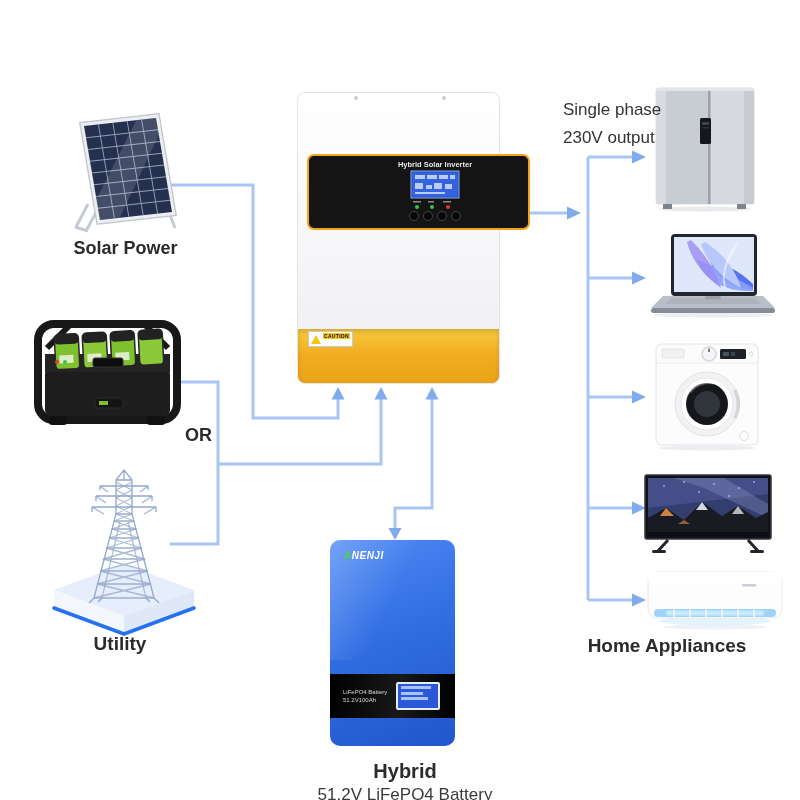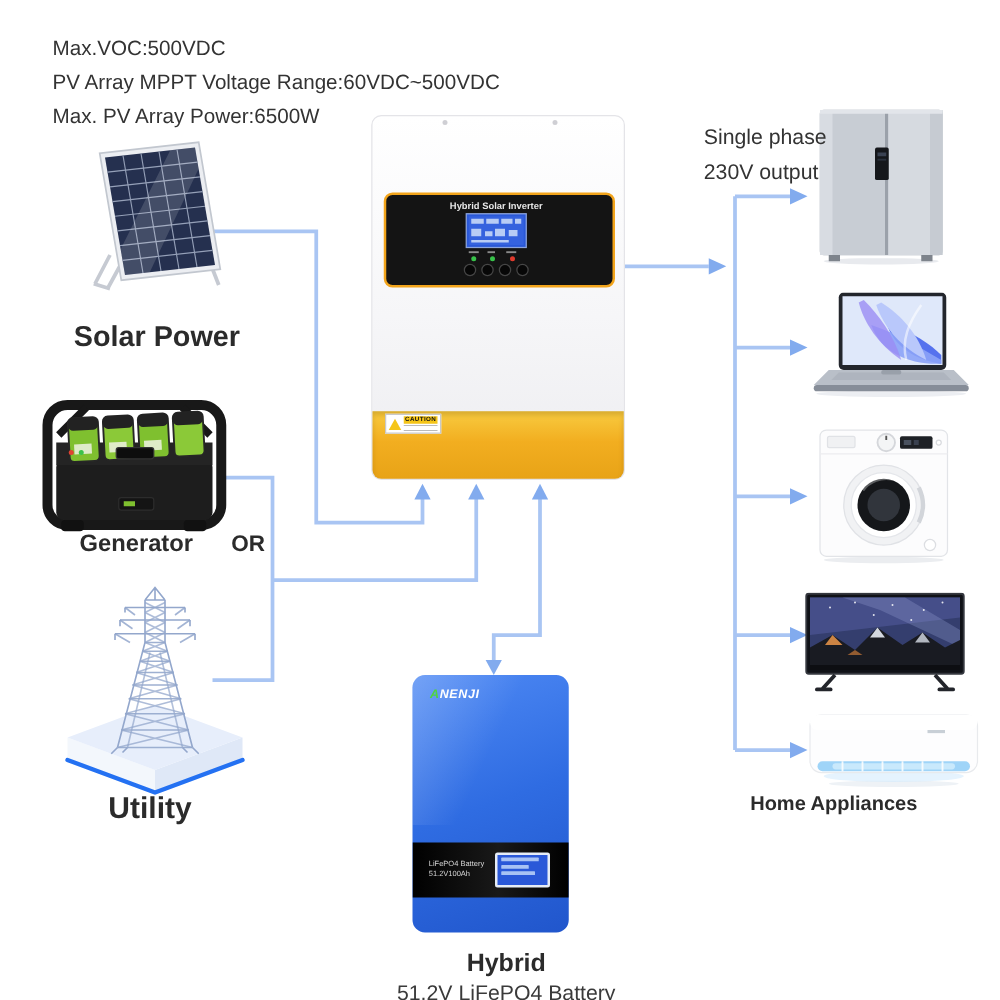--- a/index.html
+++ b/index.html
@@ -6,35 +6,35 @@
   .canvas{position:relative;width:800px;height:800px;background:#fff;overflow:hidden;
           font-family:"Liberation Sans",sans-serif;color:var(--text-dark,#333);}
   .abs{position:absolute;}
   .conn{position:absolute;left:0;top:0;z-index:1;pointer-events:none;}
   .conn-line{stroke:var(--line-blue,#a9c5f3);stroke-width:3;fill:none;}
   .conn-arrow{fill:var(--arrow-blue,#82abee);}
   .node{z-index:2;}
   .lbl{z-index:3;font-weight:bold;text-align:center;color:#2b2b2b;}
   .pv-specs{left:42px;top:26px;font-size:16.5px;line-height:27px;color:var(--text-dark,#333);z-index:3;}
   .output-specs{left:527px;top:96px;font-size:17px;line-height:28px;color:var(--text-dark,#333);z-index:3;margin-left:36px;}
-  .solar-label{left:48px;top:256px;width:155px;font-size:23px;}
+  .solar-label{left:48px;top:238px;width:155px;font-size:18px;}
   .gen-label{left:33px;top:425px;width:152px;font-size:19px;}
   .or-label{left:168px;top:425px;width:44px;font-size:18px;text-align:right;}
-  .utility-label{left:55px;top:633px;width:130px;font-size:24px;}
+  .utility-label{left:55px;top:633px;width:130px;font-size:19px;}
   .battery-label{left:325px;top:760px;width:160px;font-size:20px;}
   .battery-sublabel{left:285px;top:785px;width:240px;font-size:17px;font-weight:normal;color:#3a3a3a;}
-  .ha-label{left:572px;top:635px;width:190px;font-size:16px;}
+  .ha-label{left:572px;top:635px;width:190px;font-size:19px;}
 
   
   .inverter{left:297px;top:92px;width:203px;height:292px;border-radius:8px;
     background:linear-gradient(180deg,#ffffff 0%,#f6f6f8 55%,#ededf0 100%);
     border:1px solid #e4e4e8;box-sizing:border-box;}
   .screw{position:absolute;width:4px;height:4px;border-radius:50%;background:#cfcfd4;top:3px;}
   .inv-panel{position:absolute;left:9px;top:61px;width:181px;height:72px;background:#141414;
-    border:2px solid var(--panel-border-yellow,#f2a41b);border-radius:7px;overflow:hidden;}
+    border:2px solid var(--panel-border-yellow,#f2a41b);border-radius:7px;overflow:hidden;padding-left:38px;}
   .inv-band{position:absolute;left:0;right:0;bottom:0;height:54px;border-radius:0 0 7px 7px;
     background:linear-gradient(180deg,#f8cb40 0%,var(--inverter-yellow,#f2ae20) 45%,#e8a317 100%);
     box-shadow:inset 0 3px 4px rgba(120,80,0,.25);}
   .caution{position:absolute;left:10px;top:238px;width:45px;height:16px;background:#fff;
     border:0.5px solid #c9c9c9;display:flex;align-items:center;gap:2px;padding:1px 2px;box-sizing:border-box;z-index:4;}
   .caution-tri{width:0;height:0;border-left:5px solid transparent;border-right:5px solid transparent;
     border-bottom:9px solid var(--caution-yellow,#f5c518);}
   .caution-col{flex:1;}
   .caution-word{background:var(--caution-yellow,#f5c518);color:#111;font-size:5px;font-weight:bold;
     text-align:center;line-height:6px;letter-spacing:.3px;}
@@ -79,25 +79,20 @@
     <path class="conn-line" d="M588,278 H632"></path>
     <polygon class="conn-arrow" points="646,278 632,271.5 632,284.5"></polygon>
     <path class="conn-line" d="M588,397 H632"></path>
     <polygon class="conn-arrow" points="646,397 632,390.5 632,403.5"></polygon>
     <path class="conn-line" d="M588,508 H632"></path>
     <polygon class="conn-arrow" points="646,508 632,501.5 632,514.5"></polygon>
     <path class="conn-line" d="M588,600 H632"></path>
     <polygon class="conn-arrow" points="646,600 632,593.5 632,606.5"></polygon>
   </svg>
 
-  <div class="abs pv-specs">
-    <div>Max.VOC:500VDC</div>
-    <div>PV Array MPPT Voltage Range:60VDC~500VDC</div>
-    <div>Max. PV Array Power:6500W</div>
-  </div>
 
   <svg class="abs node" style="left:58px;top:106px;" width="140" height="135" viewBox="0 0 140 135">
     <path d="M30,98 L18,121 M40,103 L28,125 M17,121 L30,125" stroke="#c6cad2" stroke-width="3" fill="none"></path>
     <path d="M110,104 L117,122" stroke="#c6cad2" stroke-width="3" fill="none"></path>
     <g transform="matrix(0.9,-0.1,0.16,0.94,26,20)">
       <rect x="-4" y="-4" width="88" height="108" fill="#eceef2" stroke="#c2c7cf" stroke-width="1.5"></rect>
       <rect x="0" y="0" width="80" height="100" fill="#25304f"></rect>
       <g stroke="#95a0b8" stroke-width="1">
         <line x1="16" y1="0" x2="16" y2="100"></line>
           <line x1="32" y1="0" x2="32" y2="100"></line>
@@ -135,21 +130,20 @@
       <rect x="106" y="22" width="24" height="10" rx="4" fill="#222"></rect>
     </g>
     <circle cx="24" cy="52" r="2" fill="#e04232"></circle>
     <circle cx="32" cy="52" r="2" fill="#3cc24a"></circle>
     <rect x="60" y="48" width="30" height="9" rx="2" fill="#0d0d0d" stroke="#333" stroke-width="1"></rect>
     <rect x="62" y="88" width="28" height="10" rx="2" fill="#141414" stroke="#2c2c2c"></rect>
     <rect x="66" y="91" width="9" height="4" fill="#7fc02f"></rect>
     <rect x="16" y="106" width="18" height="9" rx="3" fill="#111"></rect>
     <rect x="114" y="106" width="18" height="9" rx="3" fill="#111"></rect>
   </svg>
-  <div class="abs lbl gen-label">Generator</div>
 
   <div class="abs lbl or-label">OR</div>
 
   <svg class="abs node" style="left:42px;top:466px;" width="165" height="175" viewBox="0 0 165 175">
     <polygon points="12,124 82,150 82,168 12,142" fill="#f3f7fc"></polygon>
     <polygon points="152,124 82,150 82,168 152,142" fill="#dfe8f7"></polygon>
     <polygon points="82,98 152,124 82,150 12,124" fill="#e7eefb"></polygon>
     <path d="M12,142 L82,168 L152,142" stroke="#2471f2" stroke-width="3.5" fill="none" stroke-linecap="round" stroke-linejoin="round"></path>
     <g stroke="#93a7cc" stroke-width="1.3" fill="none">
       <path d="M52,132 L74,48 L74,14 M112,132 L90,48 L90,14"></path>

